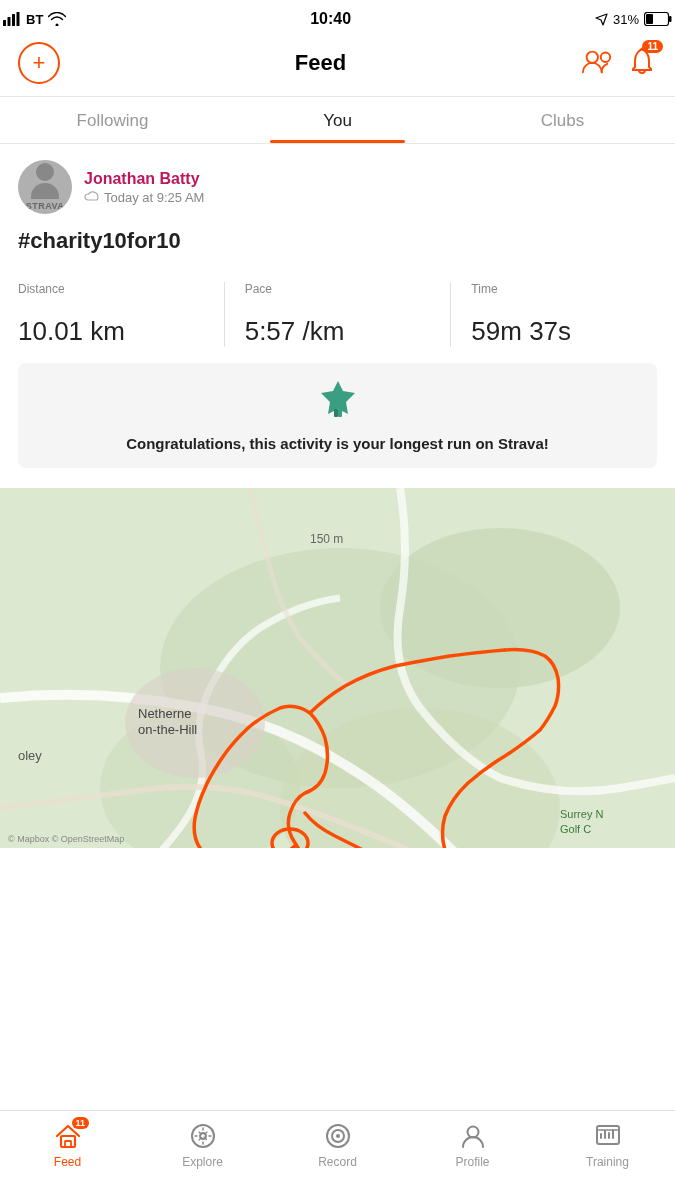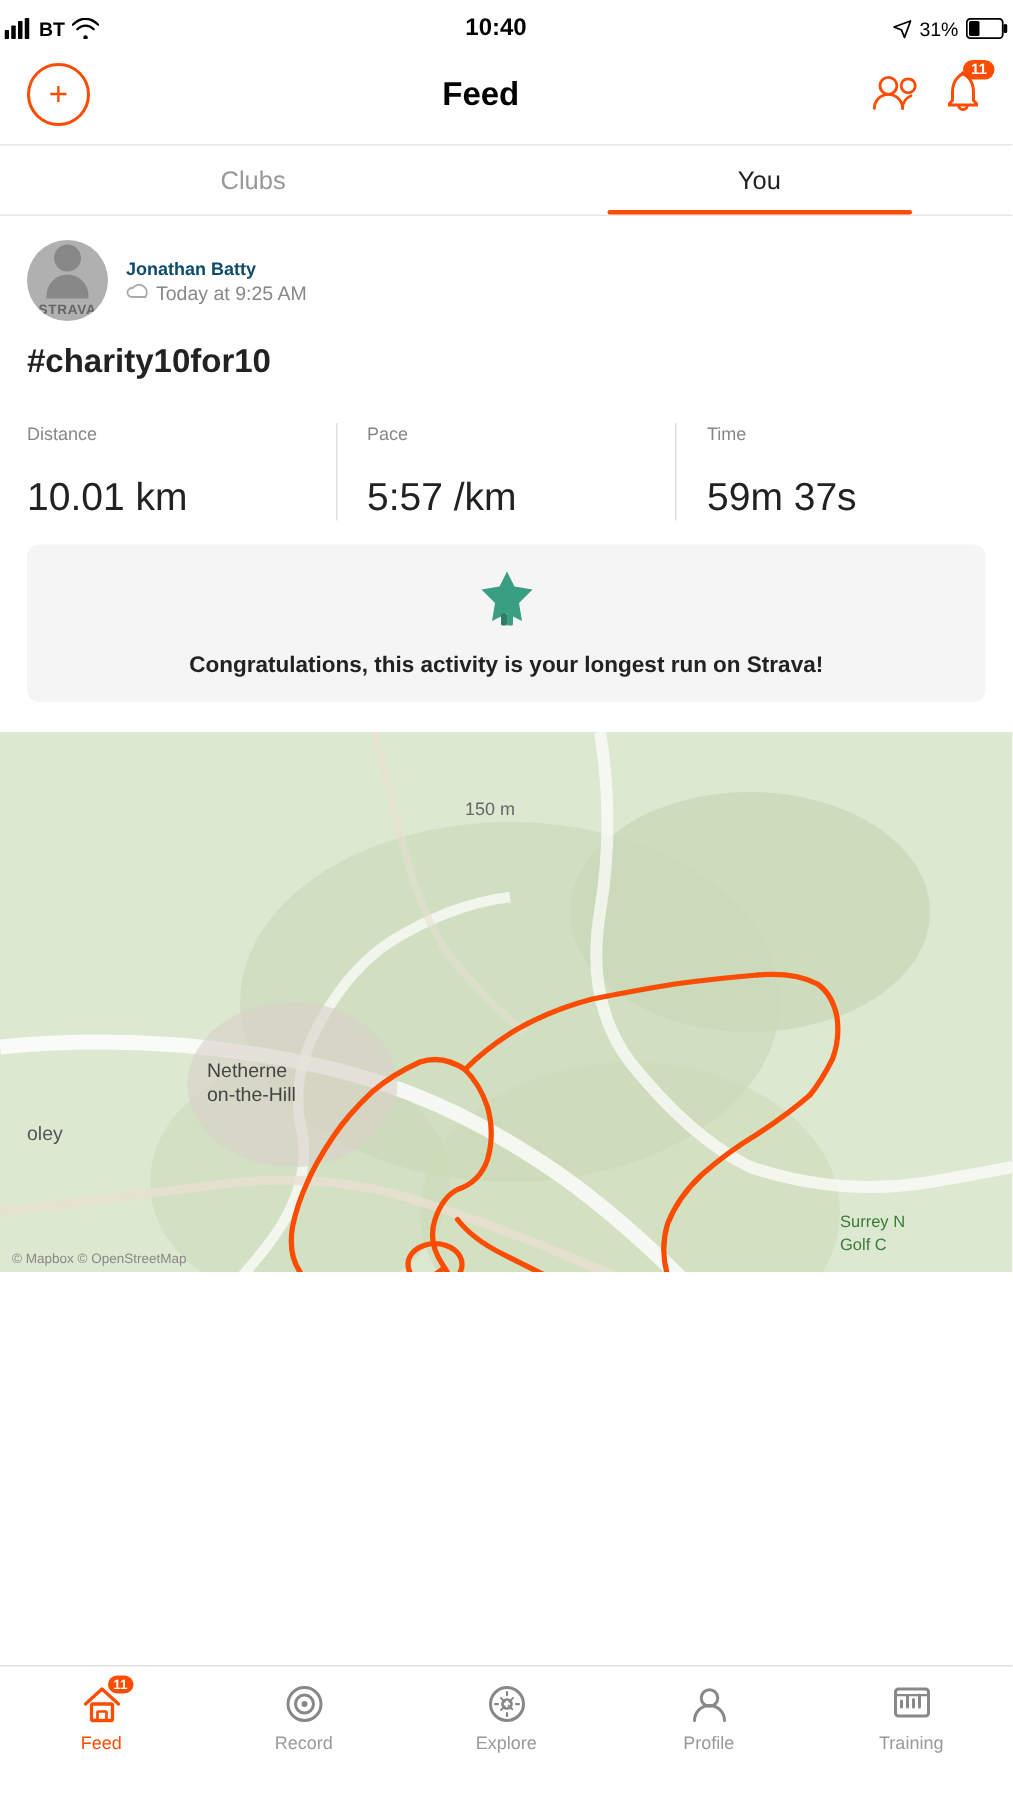--- a/index.html
+++ b/index.html
@@ -163,23 +163,23 @@
       background: #888;
     }
     .strava-label {
       font-size: 9px;
       color: #666;
       font-weight: 700;
       letter-spacing: 0.5px;
       margin-top: 2px;
     }
     .activity-meta h3 {
-      font-size: 12px;
-      font-weight: 700;
-      color: #0c4a6e;
+      font-size: 16px;
+      font-weight: 700;
+      color: #be185d;
     }
     .activity-time {
       display: flex;
       align-items: center;
       gap: 4px;
       color: #888;
       font-size: 13px;
       margin-top: 2px;
     }
 
@@ -364,22 +364,23 @@
         <path d="M15 3C15 3 8 6 8 15v6l-2 2v1h18v-1l-2-2v-6c0-9-7-12-7-12z" stroke="#fc4c02" stroke-width="2" fill="none"></path>
         <path d="M12 24c0 1.66 1.34 3 3 3s3-1.34 3-3" stroke="#fc4c02" stroke-width="2" fill="none"></path>
         <circle cx="15" cy="3" r="1.5" fill="#fc4c02"></circle>
       </svg>
       <span class="bell-badge">11</span>
     </div>
   </div>
 </div>
 
 <div class="feed-tabs">
+  <div class="feed-tab">Following</div>
+  <div class="feed-tab active">You</div>
   <div class="feed-tab">Clubs</div>
-  <div class="feed-tab active">You</div>
 </div>
 
 <div class="activity-card">
   <div class="activity-header">
     <div class="avatar">
       <div class="avatar-inner">
         <div class="avatar-head"></div>
         <div class="avatar-body"></div>
         <div class="strava-label">STRAVA</div>
       </div>
@@ -531,37 +532,37 @@
       </svg>
     </div>
     <span class="nav-badge">11</span>
     <span class="nav-label" style="color:#fc4c02">Feed</span>
   </div>
 
   <div class="nav-item">
     <div class="nav-icon">
       <svg width="28" height="28" viewBox="0 0 28 28" fill="none">
         <circle cx="14" cy="14" r="11" stroke="#888" stroke-width="2"></circle>
-        <circle cx="14" cy="14" r="6" stroke="#888" stroke-width="2"></circle>
-        <circle cx="14" cy="14" r="2" fill="#888"></circle>
-      </svg>
-    </div>
-    <span class="nav-label">Record</span>
+        <path d="M14 6v2M14 20v2M6 14h2M20 14h2" stroke="#888" stroke-width="1.5" stroke-linecap="round"></path>
+        <circle cx="14" cy="14" r="3" stroke="#888" stroke-width="1.8"></circle>
+        <path d="M10 10l2.5 2.5M17.5 17.5l-2.5-2.5M18 10l-2.5 2.5M10 18l2.5-2.5" stroke="#888" stroke-width="1.2" stroke-linecap="round"></path>
+      </svg>
+    </div>
+    <span class="nav-label">Explore</span>
   </div>
 
   <div class="nav-item">
     <div class="nav-icon">
       <svg width="28" height="28" viewBox="0 0 28 28" fill="none">
         <circle cx="14" cy="14" r="11" stroke="#888" stroke-width="2"></circle>
-        <path d="M14 6v2M14 20v2M6 14h2M20 14h2" stroke="#888" stroke-width="1.5" stroke-linecap="round"></path>
-        <circle cx="14" cy="14" r="3" stroke="#888" stroke-width="1.8"></circle>
-        <path d="M10 10l2.5 2.5M17.5 17.5l-2.5-2.5M18 10l-2.5 2.5M10 18l2.5-2.5" stroke="#888" stroke-width="1.2" stroke-linecap="round"></path>
-      </svg>
-    </div>
-    <span class="nav-label">Explore</span>
+        <circle cx="14" cy="14" r="6" stroke="#888" stroke-width="2"></circle>
+        <circle cx="14" cy="14" r="2" fill="#888"></circle>
+      </svg>
+    </div>
+    <span class="nav-label">Record</span>
   </div>
 
   <div class="nav-item">
     <div class="nav-icon">
       <svg width="28" height="28" viewBox="0 0 28 28" fill="none">
         <circle cx="14" cy="10" r="5.5" stroke="#888" stroke-width="2"></circle>
         <path d="M4 25c0-5.5 4.5-10 10-10s10 4.5 10 10" stroke="#888" stroke-width="2" stroke-linecap="round" fill="none"></path>
       </svg>
     </div>
     <span class="nav-label">Profile</span>

